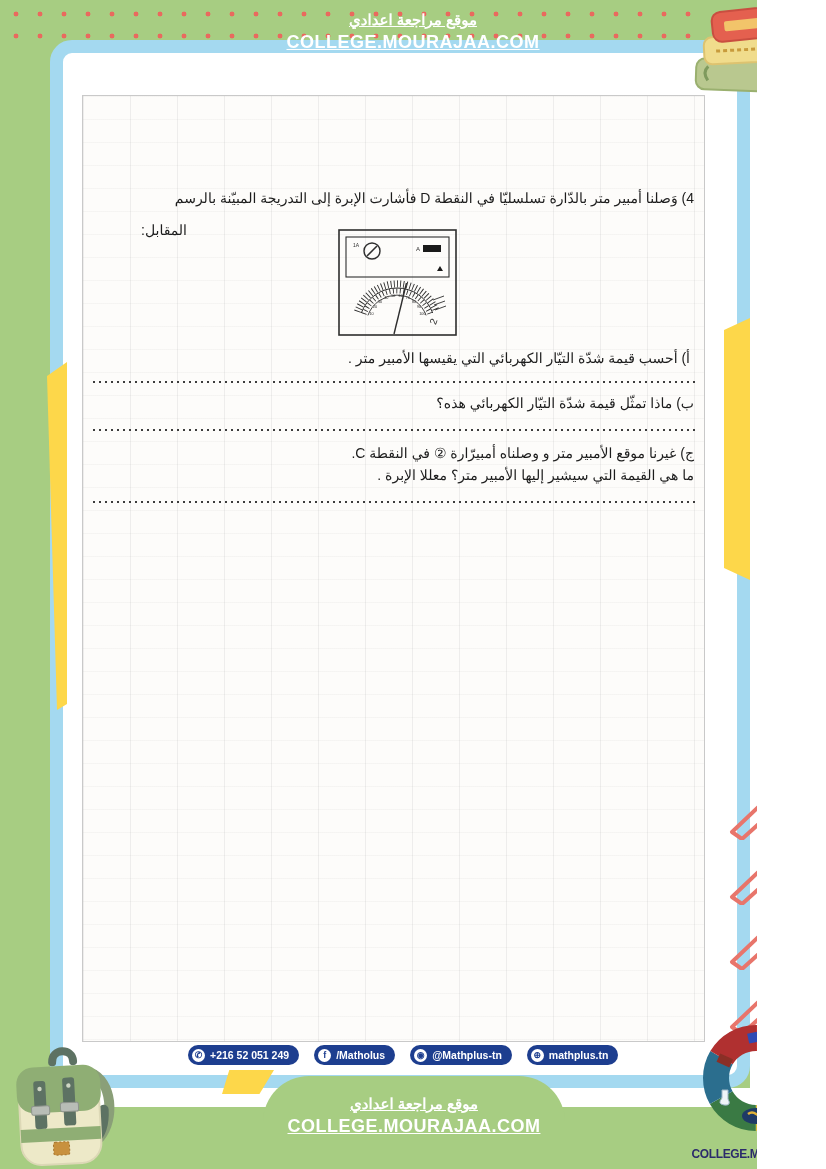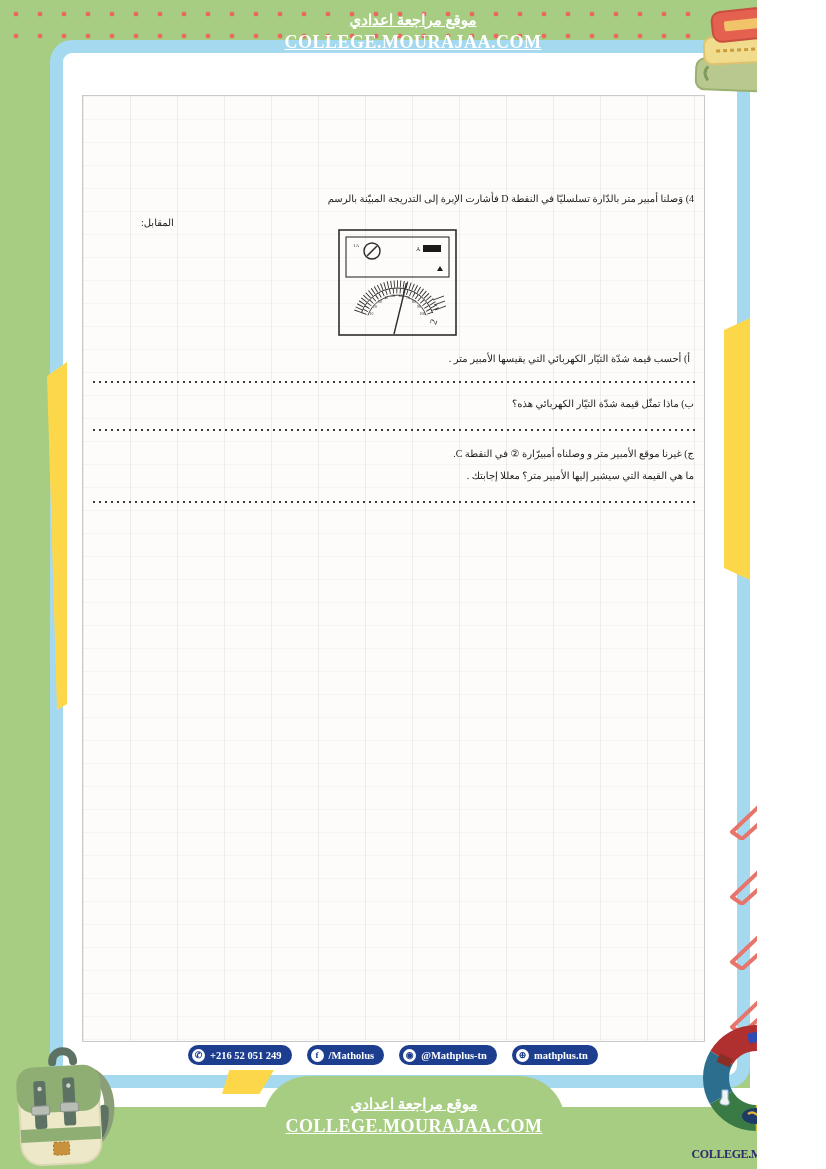--- a/index.html
+++ b/index.html
@@ -1,17 +1,17 @@
 <!DOCTYPE html>
 <html lang="ar"><head>
 <meta charset="utf-8">
 <style>
   html,body{margin:0;padding:0;}
   .canvas{position:relative;width:757px;height:1169px;overflow:hidden;
-          background:#a7cd82;font-family:Liberation Serif, serif;}
+          background:#a7cd82;font-family:Liberation Sans, sans-serif;}
 
   
   .dots-band{position:absolute;left:0;top:0;width:692px;height:54px;z-index:3;
     background-image:radial-gradient(circle,#e96a5e 2.2px,rgba(0,0,0,0) 2.7px);
     background-size:24px 22px;background-position:4px 3px;}
 
   
   .title-block{position:absolute;text-align:center;color:#fff;z-index:4;}
   .title-ar{font-size:15px;font-weight:bold;text-decoration:underline;line-height:20px;}
   .title-en{font-size:18px;font-weight:bold;text-decoration:underline;letter-spacing:.5px;line-height:24px;}
@@ -31,21 +31,21 @@
      clip-path:polygon(14% 0,100% 0,72% 100%,0 100%);}
 
   
   .page{position:absolute;left:82px;top:95px;width:621px;height:945px;z-index:4;
         background:#fdfcfa;border:1px solid #c9c9c9;
         background-image:
           linear-gradient(to right,rgba(150,150,150,.14) 1px,rgba(0,0,0,0) 1px),
           linear-gradient(to bottom,rgba(150,150,150,.07) 1px,rgba(0,0,0,0) 1px);
         background-size:47px 23px;}
   .page .txt{position:absolute;direction:rtl;text-align:right;color:#1c1c1c;
-        font-size:10px;line-height:21px;white-space:nowrap;}
+        font-size:14px;line-height:21px;white-space:nowrap;}
   .dotline{position:absolute;height:4px;
         background-image:radial-gradient(circle,#3c3c3c 1.1px,rgba(0,0,0,0) 1.5px);
         background-size:6px 4px;background-repeat:repeat-x;}
 
   .meter-fig{position:absolute;left:253px;top:126px;width:124px;height:118px;}
 
   
   .badges-row{position:absolute;left:188px;top:1045px;display:flex;gap:15px;z-index:6;}
   .badge{display:flex;align-items:center;gap:5px;background:#1d3e8f;border-radius:11px;
          padding:2px 10px 2px 4px;color:#fff;font-size:10.5px;font-weight:600;height:16px;}
@@ -100,21 +100,21 @@
 
   <div class="right-strip"></div>
   <div class="frame"></div>
   <div class="bottom-strip"></div>
   <div class="yellow-seg yellow-left"></div>
   <div class="yellow-seg yellow-right"></div>
   <div class="yellow-seg yellow-peek"></div>
 
   <div class="page">
     <div class="txt" style="top:92px;right:10px;">4) وَصلنا أمبير متر بالدّارة تسلسليّا في النقطة D فأشارت الإبرة إلى التدريجة المبيّنة بالرسم</div>
-    <div class="txt" style="top:116px;left:58px;">المقابل:</div>
+    <div class="txt" style="top:124px;left:58px;">المقابل:</div>
 
     <div class="meter-fig">
       <svg id="meter-svg" width="124" height="118" viewBox="0 0 124 118">
         <rect x="3" y="8" width="117" height="105" fill="none" stroke="#2e2e2e" stroke-width="1.6"></rect>
         <rect x="10" y="15" width="103" height="40" fill="none" stroke="#2e2e2e" stroke-width="1.1"></rect>
 
         <circle cx="36" cy="29" r="8" fill="none" stroke="#2e2e2e" stroke-width="1.4"></circle>
         <line x1="31" y1="34" x2="41" y2="24" stroke="#2e2e2e" stroke-width="1.6"></line>
         <text x="17" y="25" font-size="5" fill="#2e2e2e">1A</text>
 
@@ -144,21 +144,21 @@
         </svg>
     </div>
 
     <div class="txt" style="top:252px;right:14px;">أ) أحسب قيمة شدّة التيّار الكهربائي التي يقيسها الأمبير متر .</div>
     <div class="dotline" style="top:284px;left:8px;width:604px;"></div>
 
     <div class="txt" style="top:297px;right:10px;">ب) ماذا تمثّل قيمة شدّة التيّار الكهربائي هذه؟</div>
     <div class="dotline" style="top:332px;left:8px;width:604px;"></div>
 
     <div class="txt" style="top:347px;right:10px;">ج) غيرنا موقع الأمبير متر و وصلناه أمبيرّارة ② في النقطة C.</div>
-    <div class="txt" style="top:369px;right:10px;">ما هي القيمة التي سيشير إليها الأمبير متر؟ معللا إجابتك .</div>
+    <div class="txt" style="top:369px;right:10px;">ما هي القيمة التي سيشير إليها الأمبير متر؟ معللا الإبرة .</div>
     <div class="dotline" style="top:404px;left:8px;width:604px;"></div>
   </div>
 
   <div class="badges-row">
     <div class="badge">
       <span class="bicon">✆</span>
       <span>+216 52 051 249</span>
     </div>
     <div class="badge">
       <span class="bicon">f</span>

